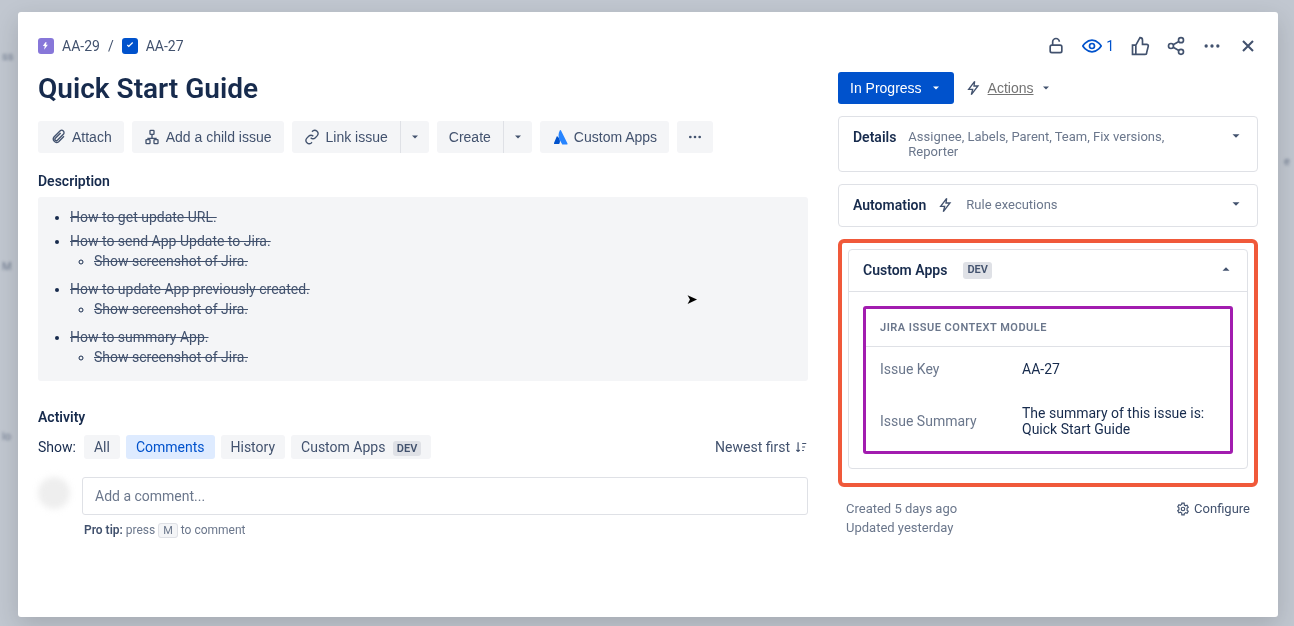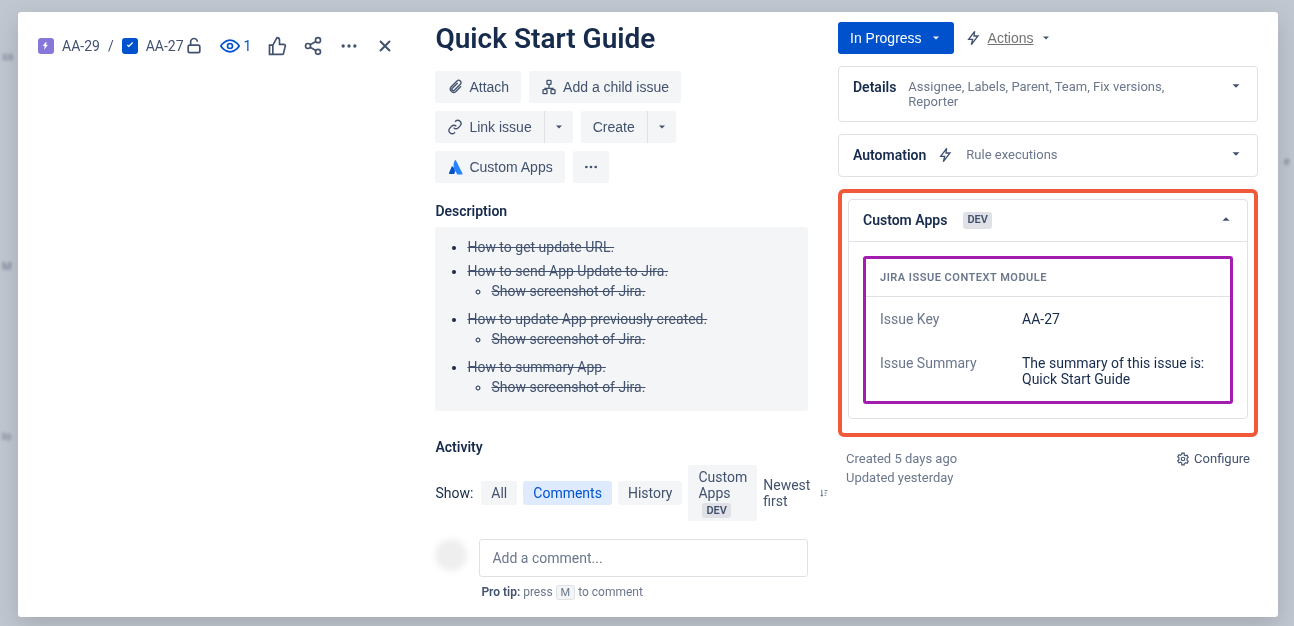--- a/index.html
+++ b/index.html
@@ -16,21 +16,21 @@
   .modal {
     position: absolute;
     left: 18px;
     top: 12px;
     width: 1260px;
     height: 605px;
     background: #fff;
     border-radius: 3px;
     box-shadow: 0 8px 24px rgba(0,0,0,0.15);
     display: flex;
-    flex-direction: row;
+    flex-direction: column;
   }
   .top-bar {
     display: flex;
     align-items: center;
     padding: 18px 20px 0 20px;
     height: 50px;
   }
   .breadcrumb { display: flex; align-items: center; gap: 8px; font-size: 14px; color: #42526E; }
   .bc-icon {
     width: 16px; height: 16px; border-radius: 3px; display: inline-flex;
@@ -116,21 +116,21 @@
   }
   .ca-panel .panel-head { border-bottom:1px solid #DFE1E6; }
   .ca-body { padding: 14px; }
   .module {
     border:3px solid #a21caf; border-radius:3px;
   }
   .module-head {
     padding:12px 14px; font-size:11px; letter-spacing:0.5px; font-weight:600;
     color:#6B778C; border-bottom:1px solid #DFE1E6;
   }
-  .module-row { display:flex; padding:14px; gap:12px; font-size:14px; }
+  .module-row { display:flex; padding:14px; gap:12px; font-size:14px;align-items:center; }
   .module-row .k { width:130px; color:#6B778C; }
   .module-row .v { flex:1; color:#172B4D; }
 
   .meta-row { display:flex; align-items:center; font-size:13px; color:#6B778C; padding: 2px 8px;}
   .configure { margin-left:auto; display:flex; align-items:center; gap:4px; cursor:pointer; color:#42526E;}
 
   
   .bg-hint { position:absolute; color:#6B778C; font-size:11px; filter: blur(1.5px); }
 </style>
 </head>

